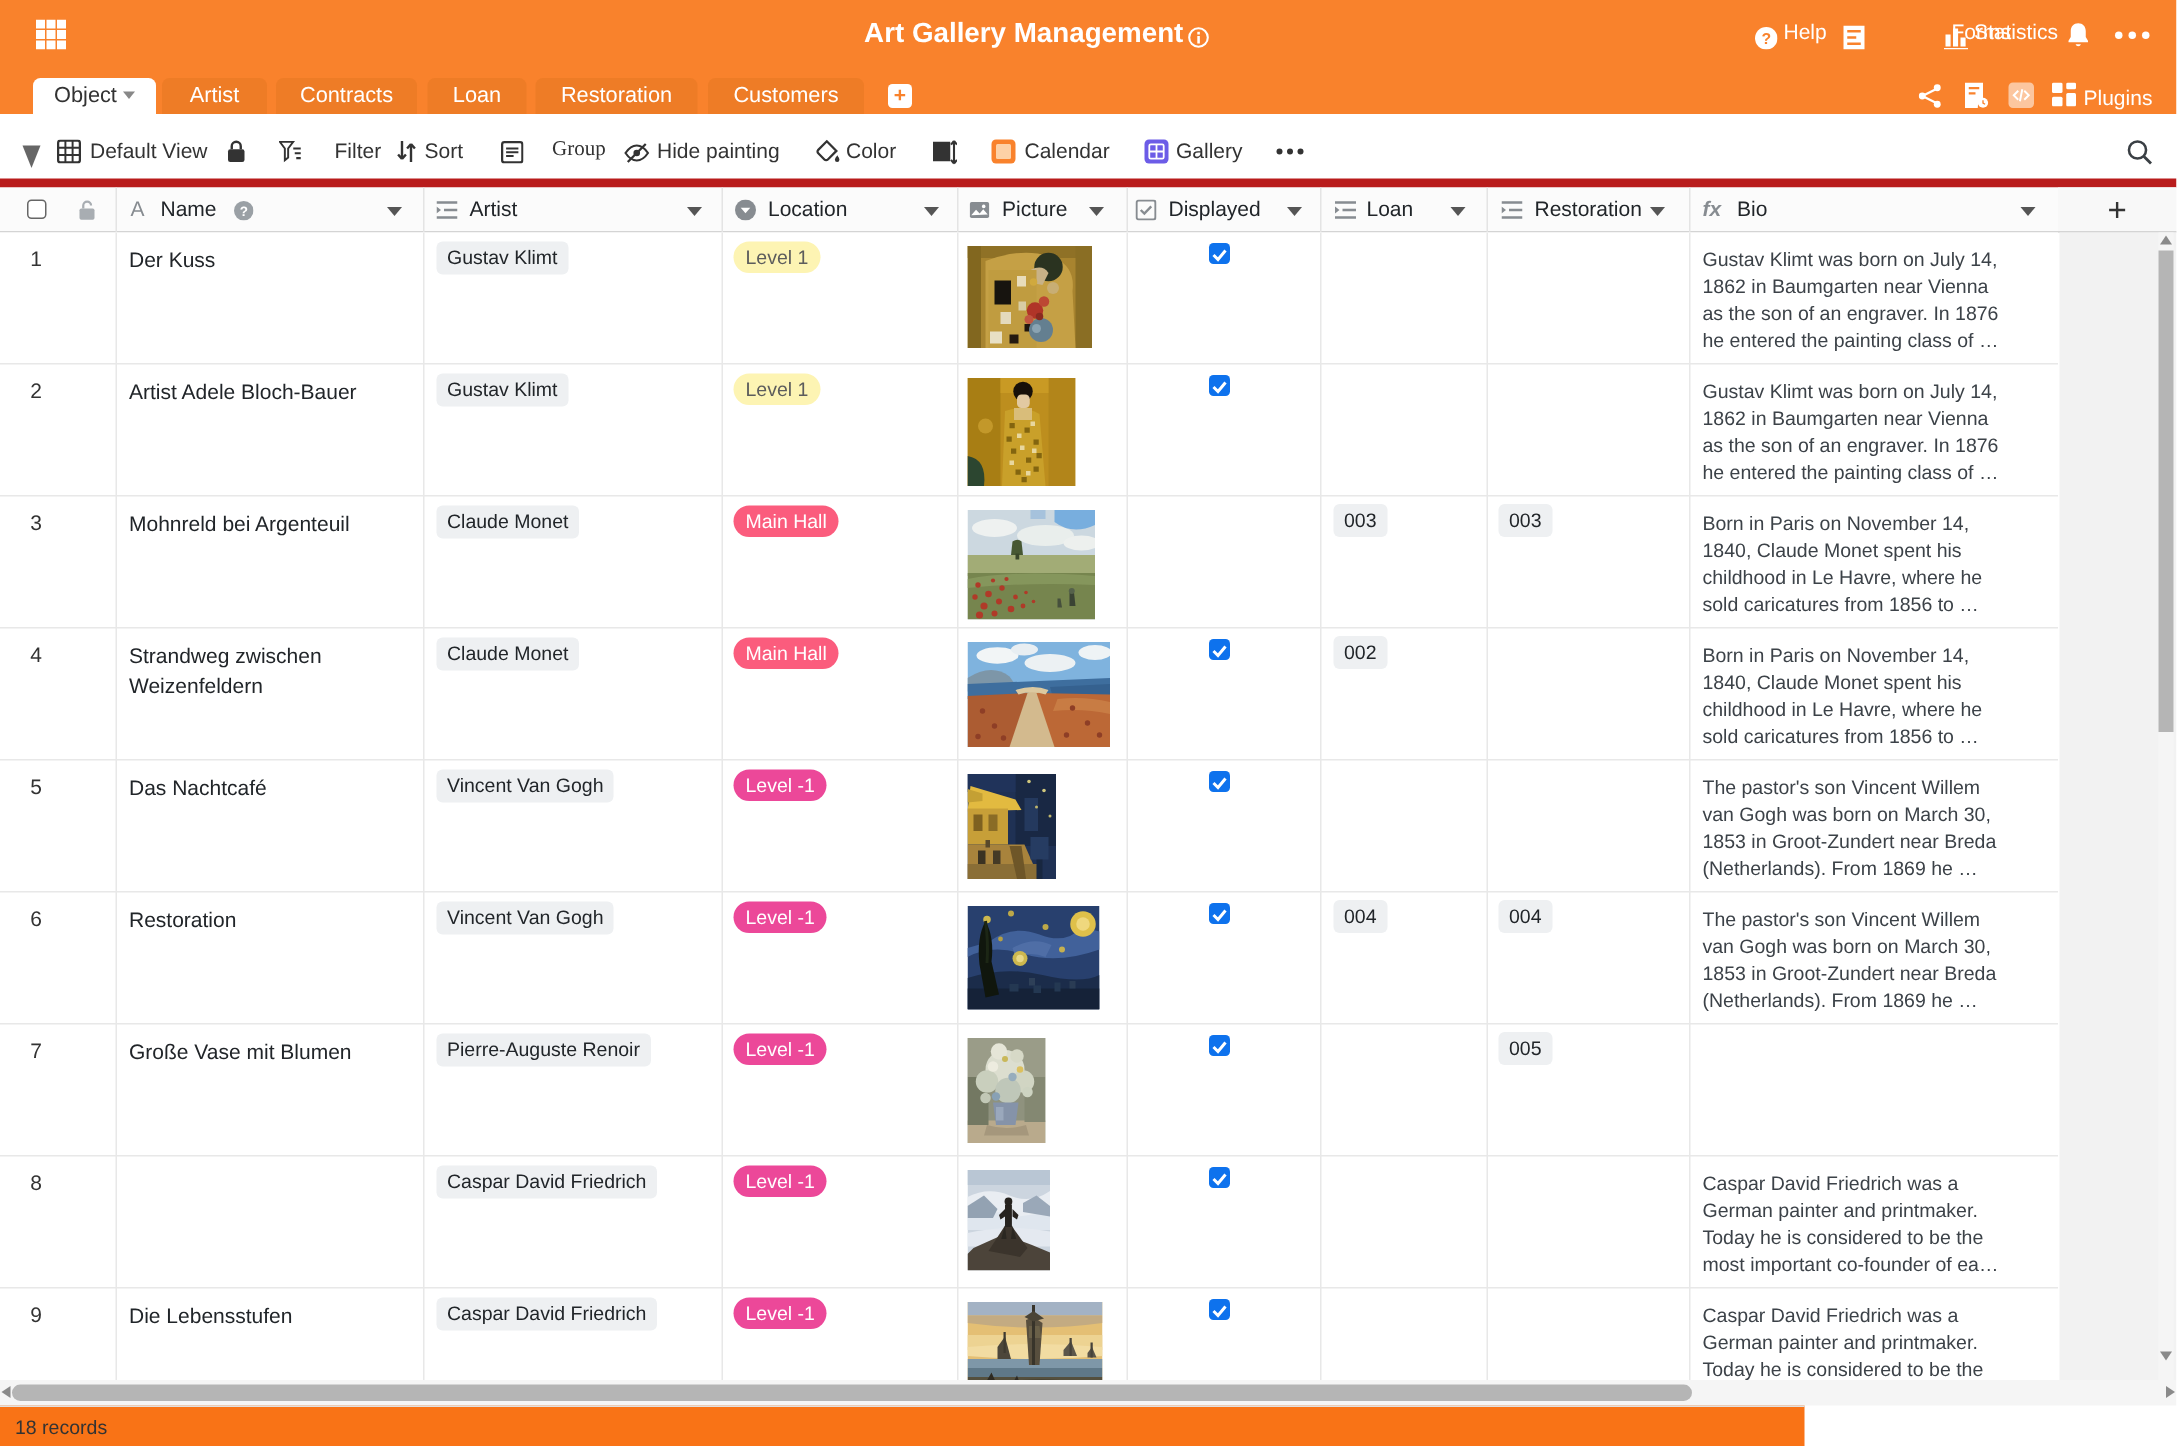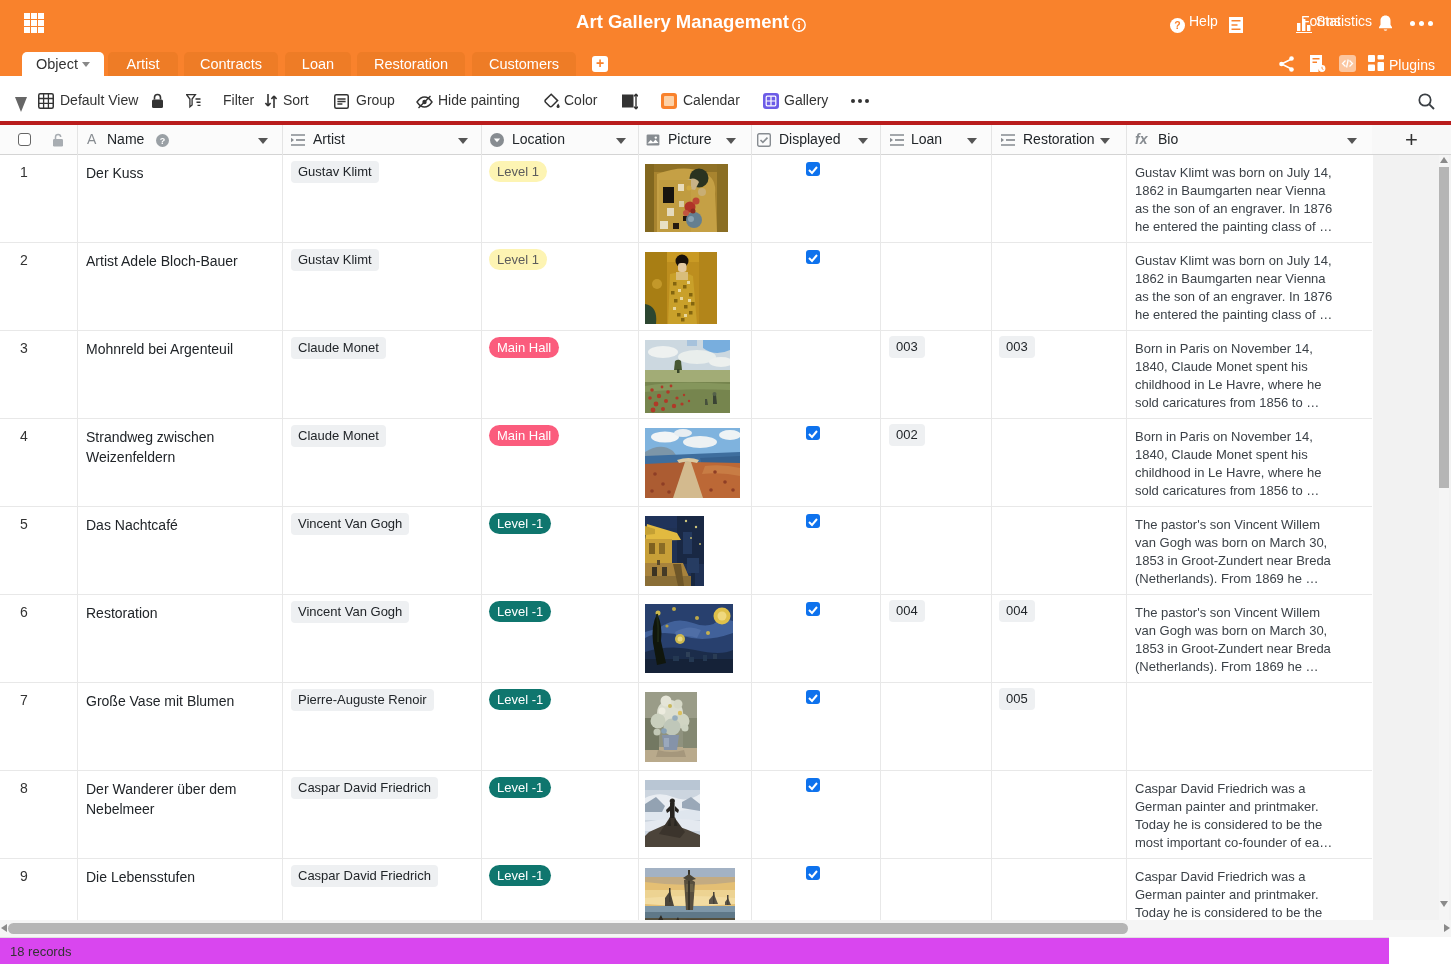--- a/index.html
+++ b/index.html
@@ -13,56 +13,56 @@
   #tabbar { position:absolute; left:0; top:44px; width:1451px; height:32px; background:#f9822c; }
   .tab { position:absolute; top:8px; height:24px; border-radius:5px 5px 0 0;
     background:#ee7c26; color:#fff; font-size:14.5px; text-align:center; line-height:24px; }
   .tab.active { background:#fff; color:#333; }
   #title { position:absolute; top:0; left:0; width:1365px; height:44px; text-align:center;
     line-height:44px; color:#fff; font-size:18.5px; font-weight:bold; }
   .topright { position:absolute; color:#fff; font-size:14px; }
 
   
   #toolbar { position:absolute; left:0; top:76px; width:1451px; height:49px; background:#fff;
-    border-bottom:4px solid #b91c1c; color:#333; font-size:14px; }
+    border-bottom:6px solid #b91c1c; color:#333; font-size:14px; }
   .tbtxt { position:absolute; top:16px; color:#333; }
 
   
   #ghead { position:absolute; left:0; top:125px; width:1451px; height:30px; background:#fbfbfb;
     border-bottom:1px solid #d4d4d4; font-size:14px; color:#212529; }
   .hcell { position:absolute; top:0; height:30px; line-height:29px; }
   .hbord { position:absolute; top:0; width:1px; height:30px; background:#e4e4e4; }
   .hcaret { position:absolute; top:13px; width:0; height:0; border-left:5px solid transparent;
     border-right:5px solid transparent; border-top:6px solid #555; }
   #gbody { position:absolute; left:0; top:155px; width:1372px; height:765px; overflow:hidden; background:#fff; }
   .vline { position:absolute; top:0; height:765px; width:1px; background:#e8e8e8; }
   .row { position:absolute; left:0; width:1372px; height:88px; border-bottom:1px solid #e8e8e8; }
   .rnum { position:absolute; left:0; top:9px; width:48px; text-align:center; font-size:14px; color:#333; }
   .name { position:absolute; left:86px; top:8px; width:186px; font-size:14px; line-height:20px; color:#212529; }
   .chip { position:absolute; display:inline-block; height:22px; line-height:22px; padding:0 7px;
     border-radius:4px; background:#eef0f2; color:#212529; font-size:13px; white-space:nowrap; }
   .pill { position:absolute; display:inline-block; height:21px; line-height:21px; padding:0 8px;
     border-radius:11px; font-size:13px; white-space:nowrap; }
   .pill.y { background:#fdf4b3; color:#5c5c5c; }
   .pill.p { background:#fb5c7d; color:#fff; }
-  .pill.b { background:#0f766e; color:#fff; }
+  .pill.b { background:#ec4899; color:#fff; }
   .cbx { position:absolute; left:806px; top:7px; width:14px; height:14px; background:#0e72ed; border-radius:3px; }
   .cbx svg { position:absolute; left:1px; top:2px; }
   .bio { position:absolute; left:1135px; top:9px; width:230px; font-size:13px; line-height:18px; color:#3c4248; }
   .pic { position:absolute; left:645px; top:9px; }
 
   
   #rzone { position:absolute; left:1373px; top:155px; width:78px; height:765px; background:#f2f2f2; }
   #plus-head { position:absolute; left:1372px; top:125px; width:79px; height:30px; background:#f8f8f8;
     border-bottom:1px solid #d4d4d4; }
   #vsb { position:absolute; left:1439px; top:155px; width:10px; height:765px; background:#f5f5f5; }
   #vthumb { position:absolute; left:1439px; top:167px; width:10px; height:321px; background:#b5b5b5; }
   #hsb { position:absolute; left:0; top:920px; width:1451px; height:17px; background:#f5f5f5; }
   #hthumb { position:absolute; left:8px; top:923px; width:1120px; height:11px; background:#b5b5b5; border-radius:6px; }
-  #footer { position:absolute; left:0; top:937px; width:1389px; height:27px; background:#d946ef;
+  #footer { position:absolute; left:0; top:937px; width:1203px; height:27px; background:#f97316;
     border-top:1px solid #e0e0e0; font-size:13px; color:#333; }
 </style>
 </head>
 <body>
 <div id="page">
   <div id="topbar">
     <svg class="abs" style="left:24px;top:13px;" width="20" height="20" viewBox="0 0 20 20">
       <g fill="#ffffff">
         <rect x="0" y="0" width="6" height="6"></rect>
           <rect x="7" y="0" width="6" height="6"></rect>
@@ -164,21 +164,21 @@
     <div class="tbtxt" style="left:206px;margin-left:17px;">Filter</div>
     <svg class="abs" style="left:264px;top:17px;" width="14" height="16" viewBox="0 0 14 16">
       <path d="M4 1v12M4 13l-2.6-3M4 13l2.6-3" stroke="#333" stroke-width="1.6" fill="none"></path>
       <path d="M10 15V3M10 3l-2.6 3M10 3l2.6 3" stroke="#333" stroke-width="1.6" fill="none"></path>
     </svg>
     <div class="tbtxt" style="left:283px;">Sort</div>
     <svg class="abs" style="left:334px;top:18px;" width="15" height="15" viewBox="0 0 15 15">
       <rect x="0.75" y="0.75" width="13.5" height="13.5" rx="1.5" fill="none" stroke="#333" stroke-width="1.5"></rect>
       <path d="M3.4 5h8.2M3.4 7.5h8.2M3.4 10h5" stroke="#333" stroke-width="1.3"></path>
     </svg>
-    <div class="tbtxt" style="left:356px;">Group</div>
+    <div class="tbtxt" style="left:368px;font-family:Liberation Serif, serif;">Group</div>
     <svg class="abs" style="left:416px;top:19px;" width="17" height="14" viewBox="0 0 17 14">
       <path d="M1 7c2.3-3.4 4.8-5 7.5-5s5.2 1.6 7.5 5c-2.3 3.4-4.8 5-7.5 5S3.3 10.4 1 7z" fill="none" stroke="#333" stroke-width="1.4"></path>
       <circle cx="8.5" cy="7" r="2.2" fill="#333"></circle>
       <path d="M2.5 13L14.5 1" stroke="#333" stroke-width="1.5"></path>
     </svg>
     <div class="tbtxt" style="left:438px;">Hide painting</div>
     <svg class="abs" style="left:544px;top:17px;" width="16" height="16" viewBox="0 0 16 16">
       <path d="M7.2 1.2L13.6 7.6L7.9 13.3a1.6 1.6 0 0 1-2.3 0L1.5 9.2a1.6 1.6 0 0 1 0-2.3z" fill="none" stroke="#333" stroke-width="1.5"></path>
       <path d="M14.2 10.5c.9 1.3 1.4 2.3 1.4 3a1.5 1.5 0 0 1-3 0c0-.7.6-1.7 1.6-3z" fill="#333"></path>
     </svg>
@@ -552,21 +552,20 @@
       <div class="cbx">
           <svg width="12" height="12" viewBox="0 0 12 12">
             <path d="M2 6l3 3 5-6" stroke="#fff" stroke-width="2" fill="none"></path>
           </svg>
         </div>
       <div class="chip" style="left:999px;top:5px;">005</div>
     </div>
 
     <div class="row" style="top:616px;">
       <div class="rnum">8</div>
-      <div class="name">Der Wanderer über dem<br>Nebelmeer</div>
       <div class="chip" style="left:291px;top:6px;">Caspar David Friedrich</div>
       <div class="pill b" style="left:489px;top:6px;">Level -1</div>
       <svg class="pic" width="55" height="67" viewBox="0 0 55 67">
         <rect width="55" height="67" fill="#ccd5df"></rect>
         <rect x="0" y="0" width="55" height="10" fill="#b9c6d4"></rect>
         <path d="M0 18q14-7 28-1t27-3v20q-28 8-55 0z" fill="#e9edf2"></path>
         <path d="M0 32q18-7 34-1l21-3v12H0z" fill="#dfe6ee"></path>
         <path d="M0 42q28-6 55-1v10H0z" fill="#e4e9f0"></path>
         <path d="M37 22l9-5 9 7v7l-18-3z" fill="#9aa8b8"></path>
         <path d="M0 24l11-7 9 9-3 6H0z" fill="#93a2b2"></path>

